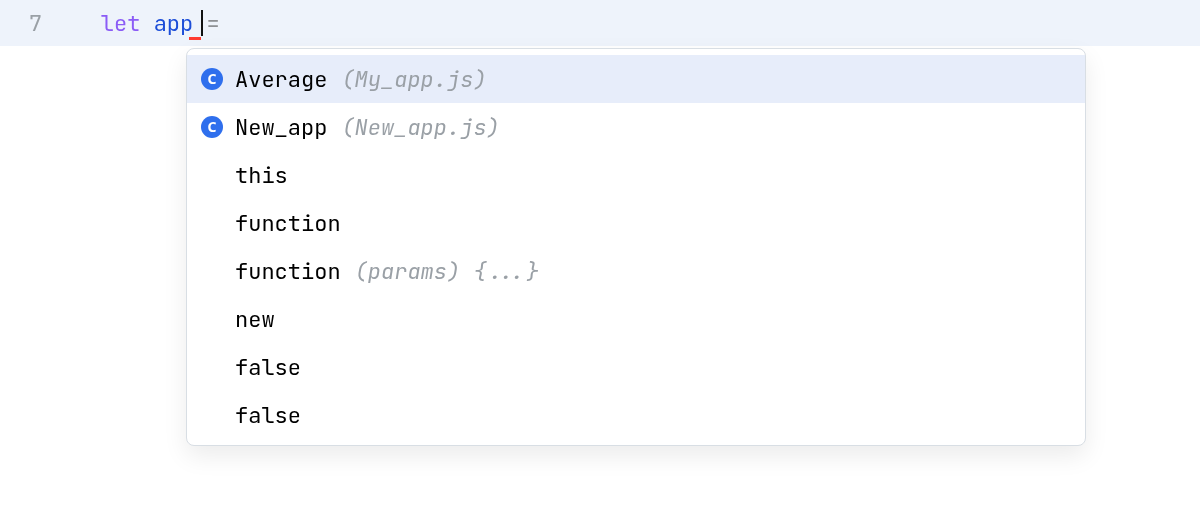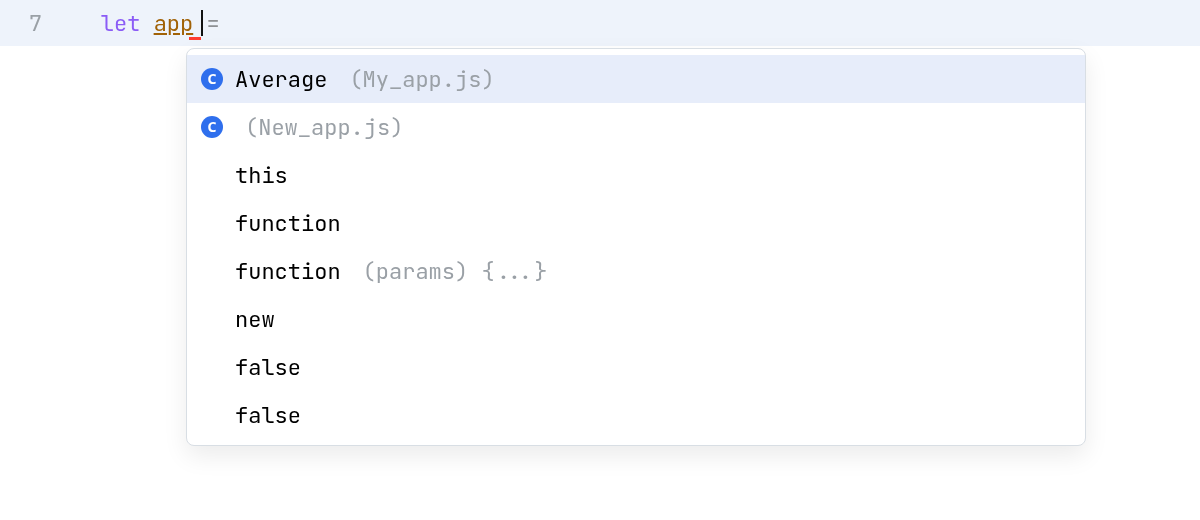--- a/index.html
+++ b/index.html
@@ -25,21 +25,21 @@
     width: 42px;
     text-align: right;
     padding-right: 6px;
     color: #9aa0a6;
     user-select: none;
   }
   .code {
     color: #333;
   }
   .kw { color: #8b5cf6; }
-  .ident { color: #a16207; text-decoration: underline; }
+  .ident { color: #1d4ed8; }
   .op { color: #8e9094; }
 
   .caret {
     position: absolute;
     width: 2px;
     height: 26px;
     background: #111;
     top: 10px;
   }
   .err-squiggle {
@@ -92,22 +92,23 @@
     justify-content: center;
     line-height: 1;
   }
 
   .label {
     color: #000000;
     white-space: pre;
   }
   .hint {
     color: #9aa0a6;
-    margin-left: 10px;
+    margin-left: 2px;
     white-space: pre;
+    font-style: italic;
   }
 </style>
 </head>
 <body>
 
 <div class="editor-line">
   <span class="gutter">7</span>
   <span class="code">
     <span class="kw">let</span><span> </span><span class="ident">app</span><span> </span><span class="op">=</span><span> </span>
   </span>
@@ -120,20 +121,21 @@
       <span class="icon-col">
         <span class="class-icon">C</span>
       </span>
       <span class="label">Average</span>
       <span class="hint">(My_app.js)</span>
     </div>
     <div class="row">
       <span class="icon-col">
         <span class="class-icon">C</span>
       </span>
+      <span class="label">New_app</span>
       <span class="hint">(New_app.js)</span>
     </div>
     <div class="row">
       <span class="icon-col"></span>
       <span class="label">this</span>
     </div>
     <div class="row">
       <span class="icon-col"></span>
       <span class="label">function</span>
     </div>

